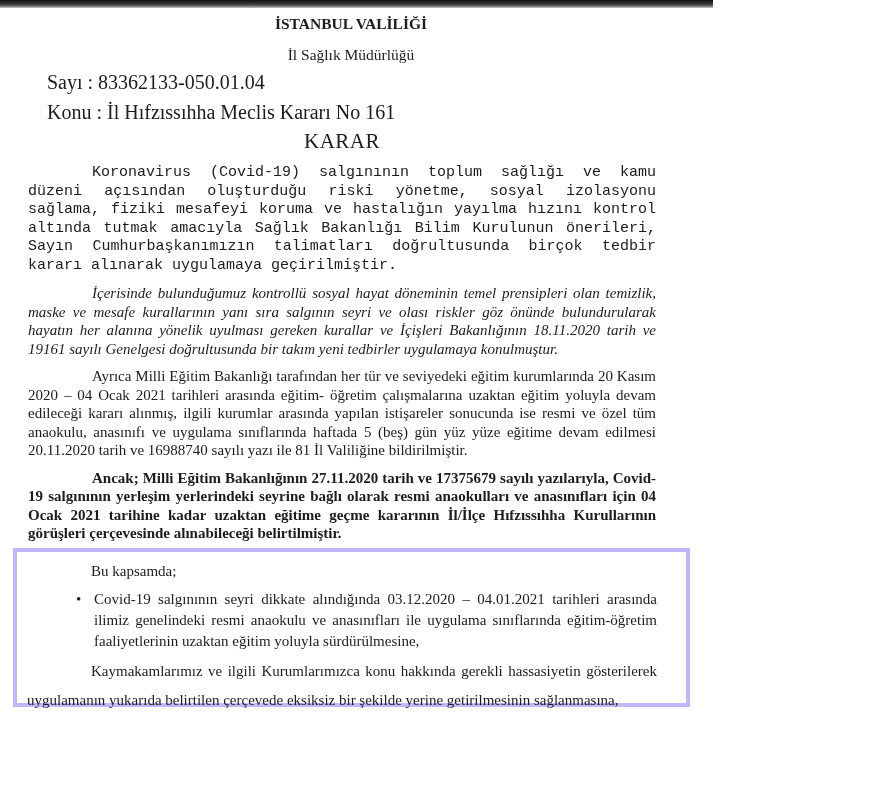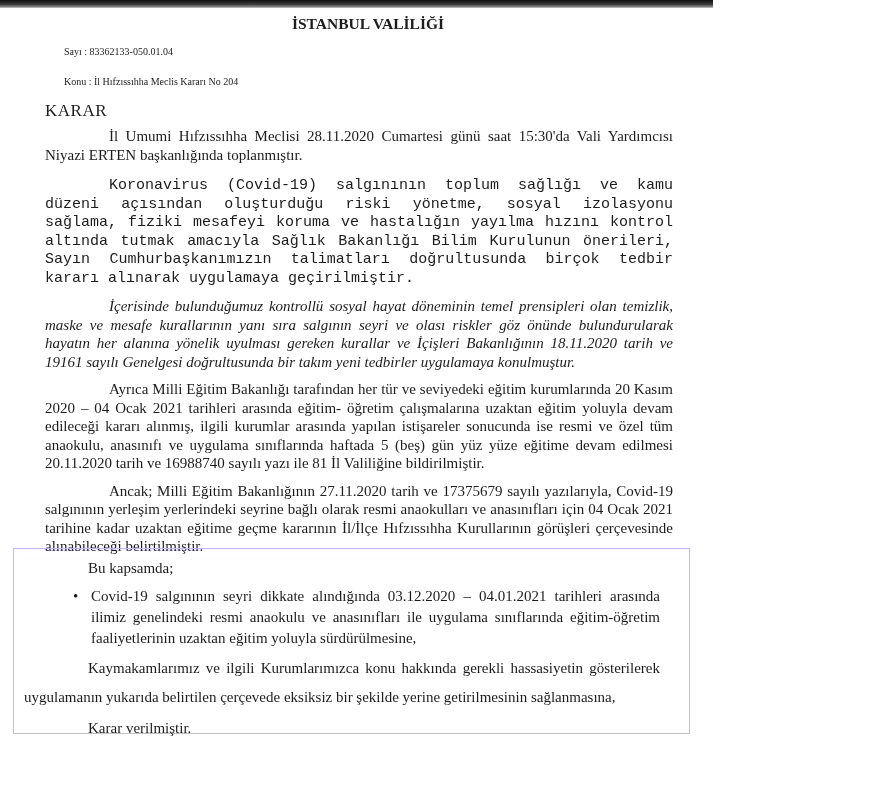--- a/index.html
+++ b/index.html
@@ -22,21 +22,21 @@
     top: 0;
     left: 0;
     width: 713px;
     height: 8px;
     background: linear-gradient(to bottom, #0f0f0f 0%, #3c3c3c 55%, #8a8a8a 85%, #c9c9c9 100%);
   }
 
   
   .doc {
     position: absolute;
-    left: 45px;
+    left: 28px;
     top: 0;
     width: 628px;
   }
   .doc p { margin: 0; }
 
   .org-title {
     margin-top: 14px !important;
     text-align: center;
     font-weight: bold;
     font-size: 15.5px;
@@ -44,54 +44,55 @@
     padding-left: 18px;
   }
   .dept-title {
     margin-top: 12px !important;
     text-align: center;
     font-size: 15.5px;
     line-height: 19px;
     padding-left: 18px;
   }
   .meta-line {
-    font-size: 10px;
+    font-size: 20px;
     line-height: 19px;
     margin-left: 19px !important;
   }
   .sayi-line { margin-top: 9px !important; }
   .konu-line { margin-top: 11px !important; }
   .karar-heading {
     margin-top: 10px !important;
-    font-size: 17px;
+    text-align: center;
+    font-size: 21px;
     line-height: 19px;
     letter-spacing: 0.5px;
   }
 
   .body-par {
     font-size: 15px;
     line-height: 18.5px;
     text-align: justify;
     text-indent: 64px;
   }
   .p1 { margin-top: 7px !important; }
   .p2 { margin-top: 13px !important; font-family: Liberation Mono, monospace; }
   .p3 { margin-top: 9px !important; font-style: italic; }
   .p4 { margin-top: 9px !important; }
-  .p5 { margin-top: 9px !important; }
+  .p5 { margin-top: 9px !important; font-weight: bold; }
 
   
   .highlight-box {
     position: absolute;
     left: 13px;
     top: 548px;
     width: 677px;
-    height: 186px;
+    height: 159px;
     box-sizing: border-box;
-    border: 1px solid #c4b5fd;
+    border: 4px solid #c4b5fd;
     background: transparent;
   }
   .hl-content {
     padding: 0 29px 0 10px;
   }
   .hl-content p { margin: 0; }
   .hl-intro {
     margin-top: 9px !important;
     font-size: 15px;
     line-height: 21px;
@@ -131,28 +132,28 @@
 </style>
 </head>
 <body>
 
 <div class="titlebar-fragment"></div>
 
 <div class="doc">
 
   <p class="org-title">İSTANBUL VALİLİĞİ</p>
 
+  <p class="dept-title">İl Sağlık Müdürlüğü</p>
 
   <p class="meta-line sayi-line">Sayı : 83362133-050.01.04</p>
 
-  <p class="meta-line konu-line">Konu : İl Hıfzıssıhha Meclis Kararı No 204</p>
+  <p class="meta-line konu-line">Konu : İl Hıfzıssıhha Meclis Kararı No 161</p>
 
   <p class="karar-heading">KARAR</p>
 
-  <p class="body-par p1">İl Umumi Hıfzıssıhha Meclisi 28.11.2020 Cumartesi günü saat 15:30'da Vali Yardımcısı Niyazi ERTEN başkanlığında toplanmıştır.</p>
 
   <p class="body-par p2">Koronavirus (Covid-19) salgınının toplum sağlığı ve kamu düzeni açısından oluşturduğu riski yönetme, sosyal izolasyonu sağlama, fiziki mesafeyi koruma ve hastalığın yayılma hızını kontrol altında tutmak amacıyla Sağlık Bakanlığı Bilim Kurulunun önerileri, Sayın Cumhurbaşkanımızın talimatları doğrultusunda birçok tedbir kararı alınarak uygulamaya geçirilmiştir.</p>
 
   <p class="body-par p3">İçerisinde bulunduğumuz kontrollü sosyal hayat döneminin temel prensipleri olan temizlik, maske ve mesafe kurallarının yanı sıra salgının seyri ve olası riskler göz önünde bulundurularak hayatın her alanına yönelik uyulması gereken kurallar ve İçişleri Bakanlığının 18.11.2020 tarih ve 19161 sayılı Genelgesi doğrultusunda bir takım yeni tedbirler uygulamaya konulmuştur.</p>
 
   <p class="body-par p4">Ayrıca Milli Eğitim Bakanlığı tarafından her tür ve seviyedeki eğitim kurumlarında 20 Kasım 2020 – 04 Ocak 2021 tarihleri arasında eğitim- öğretim çalışmalarına uzaktan eğitim yoluyla devam edileceği kararı alınmış, ilgili kurumlar arasında yapılan istişareler sonucunda ise resmi ve özel tüm anaokulu, anasınıfı ve uygulama sınıflarında haftada 5 (beş) gün yüz yüze eğitime devam edilmesi 20.11.2020 tarih ve 16988740 sayılı yazı ile 81 İl Valiliğine bildirilmiştir.</p>
 
   <p class="body-par p5">Ancak; Milli Eğitim Bakanlığının 27.11.2020 tarih ve 17375679 sayılı yazılarıyla, Covid-19 salgınının yerleşim yerlerindeki seyrine bağlı olarak resmi anaokulları ve anasınıfları için 04 Ocak 2021 tarihine kadar uzaktan eğitime geçme kararının İl/İlçe Hıfzıssıhha Kurullarının görüşleri çerçevesinde alınabileceği belirtilmiştir.</p>
 
 </div>
@@ -162,16 +163,15 @@
 
     <p class="hl-intro">Bu kapsamda;</p>
 
     <div class="hl-bullet">
       <span class="bullet-glyph">•</span>
       <span class="bullet-text">Covid-19 salgınının seyri dikkate alındığında 03.12.2020 – 04.01.2021 tarihleri arasında ilimiz genelindeki resmi anaokulu ve anasınıfları ile uygulama sınıflarında eğitim-öğretim faaliyetlerinin uzaktan eğitim yoluyla sürdürülmesine,</span>
     </div>
 
     <p class="hl-par">Kaymakamlarımız ve ilgili Kurumlarımızca konu hakkında gerekli hassasiyetin gösterilerek uygulamanın yukarıda belirtilen çerçevede eksiksiz bir şekilde yerine getirilmesinin sağlanmasına,</p>
 
-    <p class="hl-closing">Karar verilmiştir.</p>
 
   </div>
 </div>
 
 </body></html>

